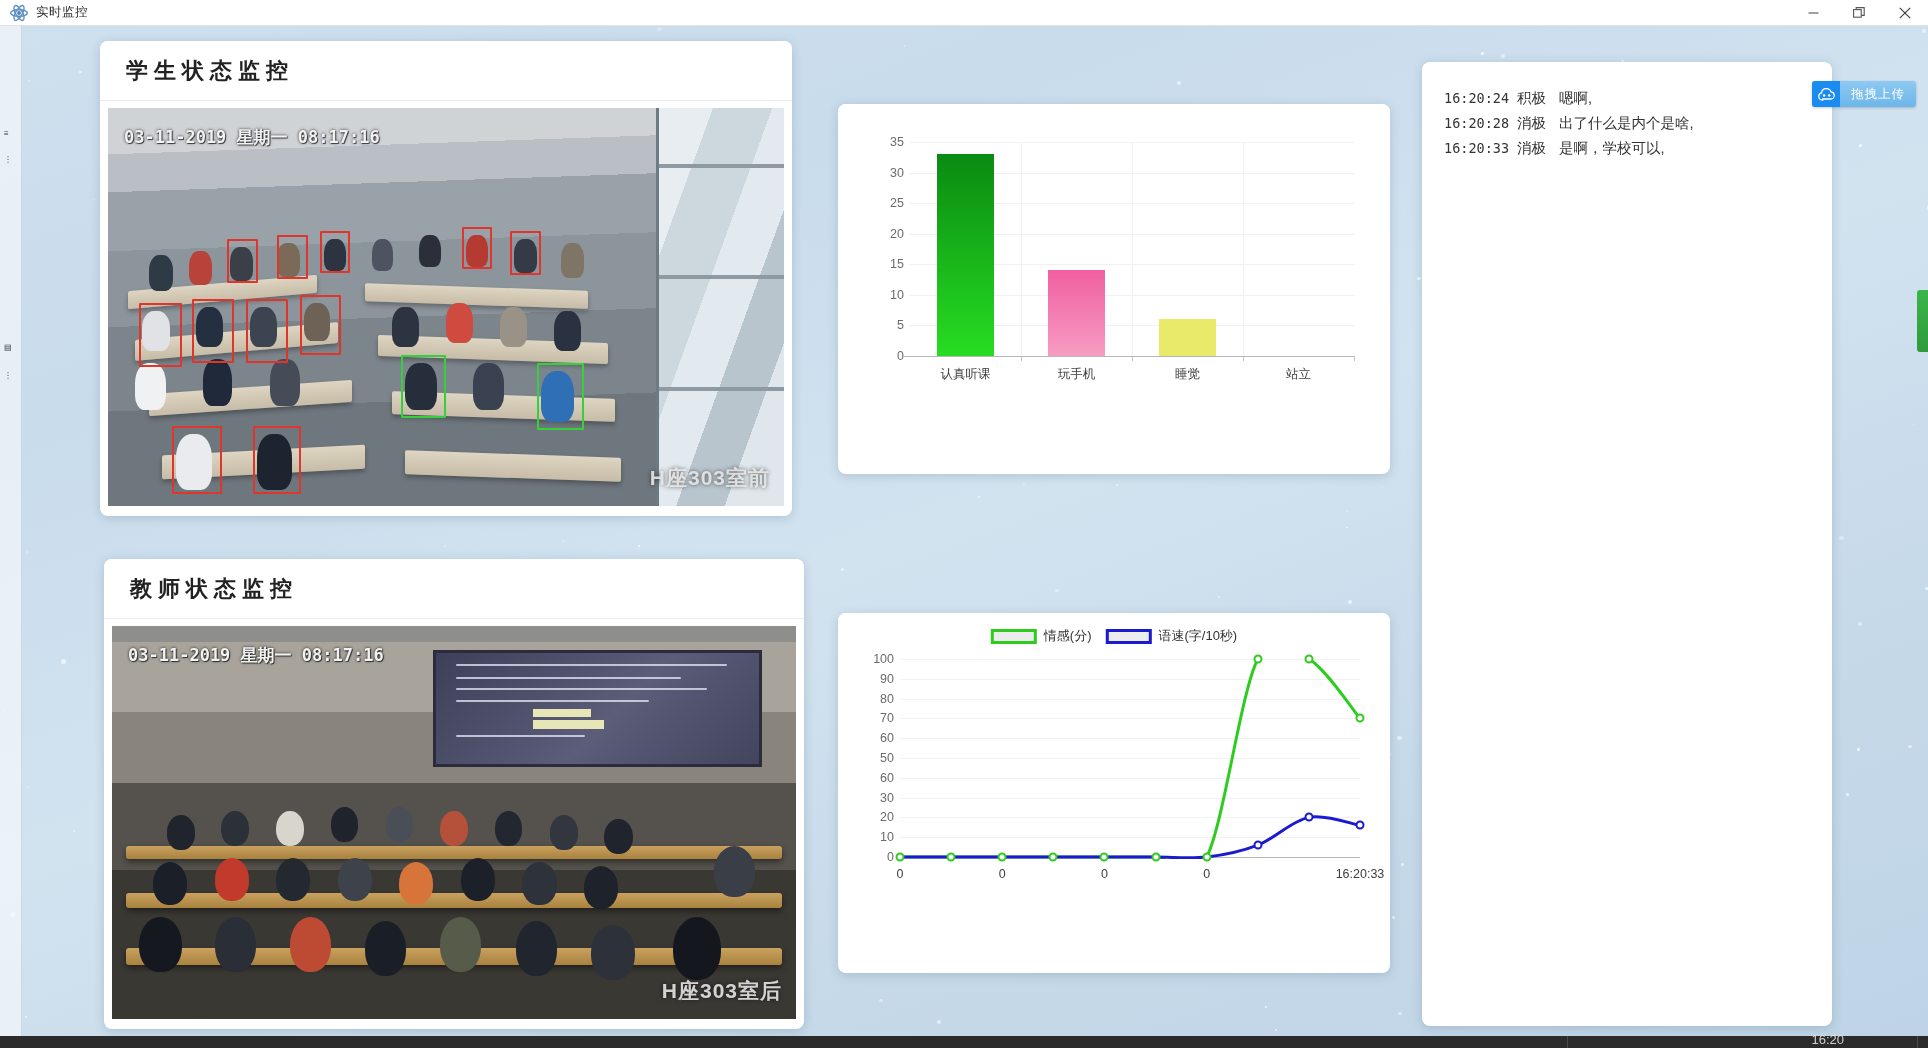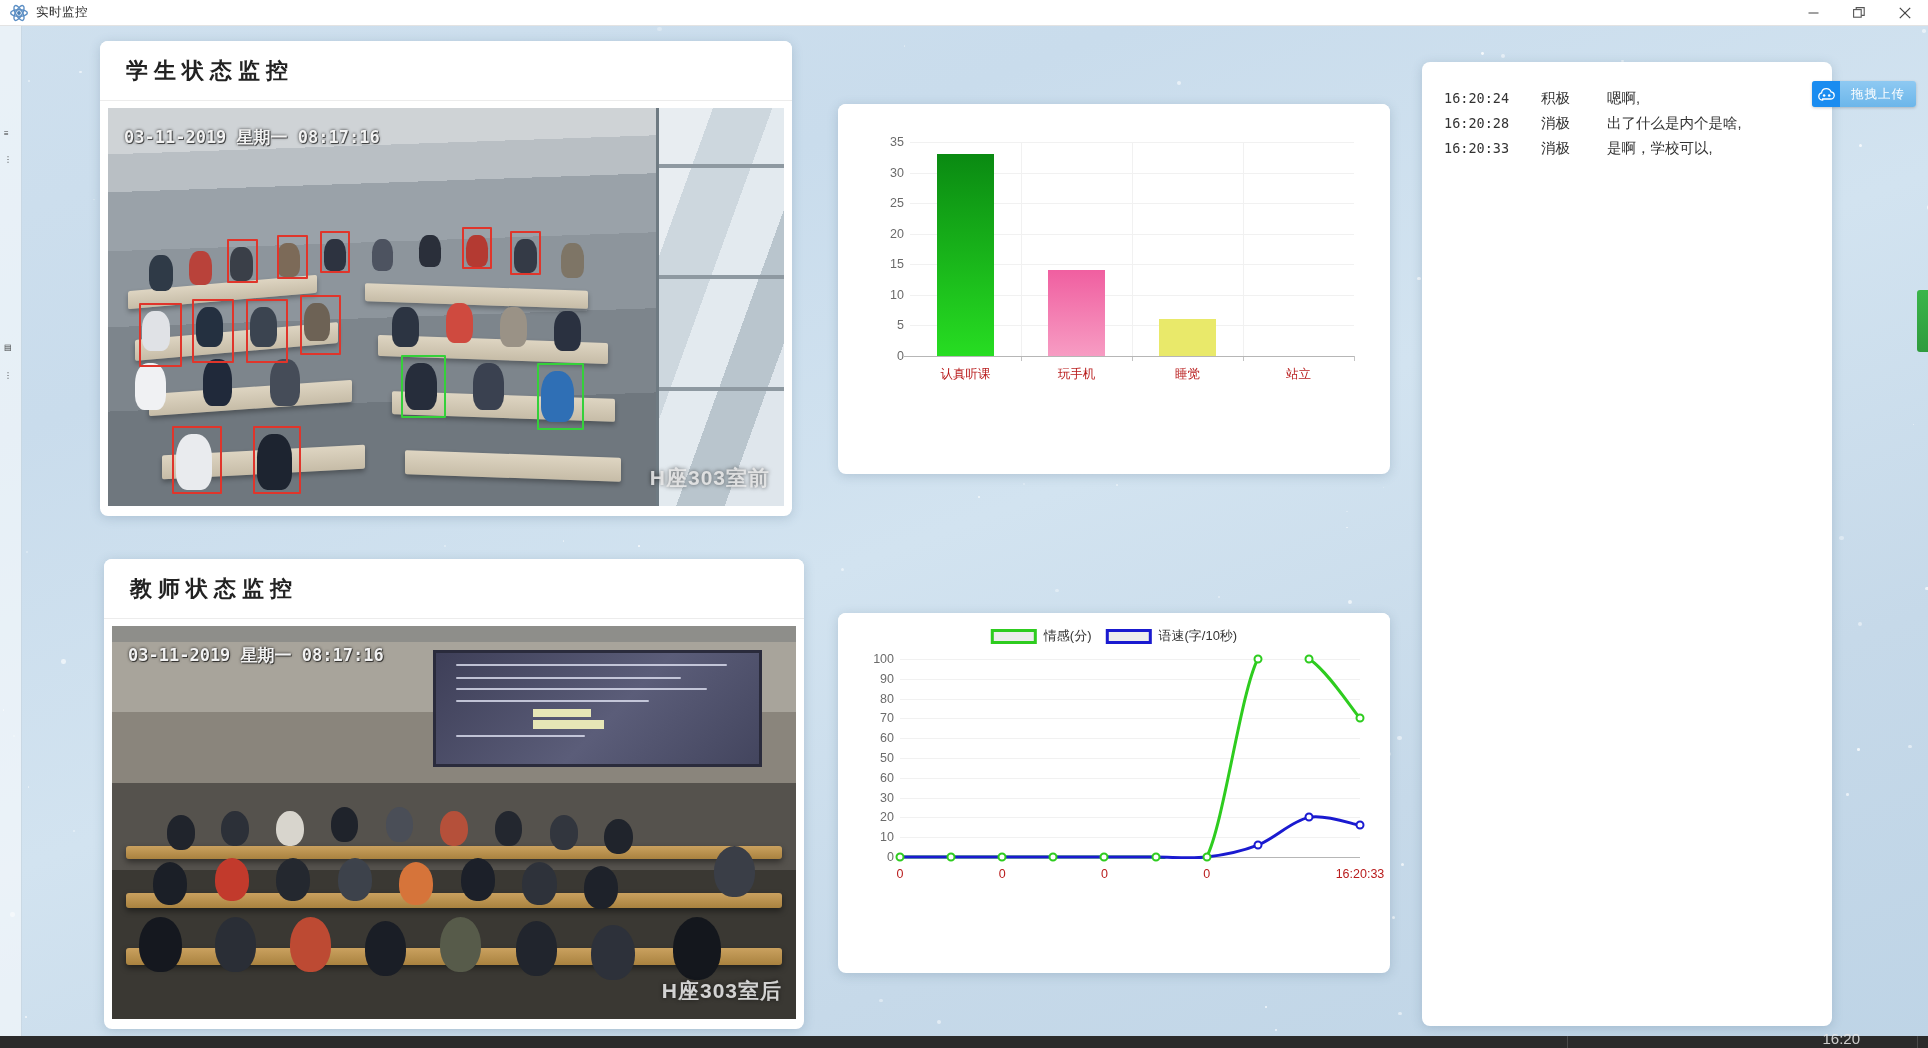--- a/index.html
+++ b/index.html
@@ -128,40 +128,40 @@
   .axis-line { position: absolute; background: #b6b6b6; }
   .gridline { position: absolute; background: #f1f1f1; }
   .ytick {
     position: absolute; right: 100%; margin-right: 6px;
     transform: translateY(-50%);
     font-size: 12.5px; color: #6b6b6b; white-space: nowrap;
   }
   .xtick {
     position: absolute; top: 100%; margin-top: 10px;
     transform: translateX(-50%);
-    font-size: 12.5px; color: #b91c1c; white-space: nowrap; text-align: right;
+    font-size: 12.5px; color: #404040; white-space: nowrap; text-align: right;
   }
   .bar { position: absolute; bottom: 0; }
   .tickmark { position: absolute; width: 1px; background: #c3c3c3; }
 
   
   .legend { position: absolute; display: flex; gap: 14px; align-items: center; }
   .legend-item { display: flex; align-items: center; gap: 7px; }
   .legend-swatch { width: 46px; height: 15px; background: #ececec; }
   .legend-label { font-size: 13px; color: #333; }
   .marker {
     position: absolute; width: 9px; height: 9px; border-radius: 50%;
     background: #fff; transform: translate(-50%,-50%);
   }
 
   
   #card-voice { left: 1422px; top: 36px; width: 410px; height: 964px; }
   .voice-body { padding: 24px 22px 0 22px; }
   .voice-row {
-    display: flex; align-items: baseline; gap: 32px;
+    display: flex; align-items: baseline; gap: 8px;
     font-size: 14.5px; color: #333; line-height: 25px;
     white-space: nowrap;
   }
   .voice-time { font-family: "DejaVu Sans Mono", monospace; font-size: 13.5px; color: #333; }
   .voice-sent { width: 34px; }
 
   
   #upload-btn {
     position: absolute; right: 12px; top: 55px; z-index: 30;
     display: flex; align-items: center; height: 26px;
@@ -181,22 +181,22 @@
     background: linear-gradient(180deg,#3bb54a,#2f9b3d);
     border-radius: 3px 0 0 3px; z-index: 35;
   }
 
   
   .taskbar {
     position: absolute; left: 0; bottom: 0; width: 1928px; height: 12px;
     background: #2b2b2b; z-index: 38;
   }
   .taskbar-clock {
-    position: absolute; right: 68px; bottom: 1px;
-    font-size: 15px; color: #e9e9e9; opacity: .85;
+    position: absolute; right: 84px; bottom: 1px;
+    font-size: 13px; color: #e9e9e9; opacity: .85;
   }
   .taskbar-div { position: absolute; bottom: 0; width: 1px; height: 12px; background: #4a4a4a; }
 </style>
 </head>
 <body>
 
 <div id="snow">
     <div class="snowdot" style="width: 3.45157px; height: 3.45157px; left: 446.957px; top: 886.194px; opacity: 0.5;"></div>
     <div class="snowdot" style="width: 2.86541px; height: 2.86541px; left: 863.913px; top: 438.147px; opacity: 0.27;"></div>
     <div class="snowdot" style="width: 2.71112px; height: 2.71112px; left: 718.861px; top: 227.554px; opacity: 0.68;"></div>

